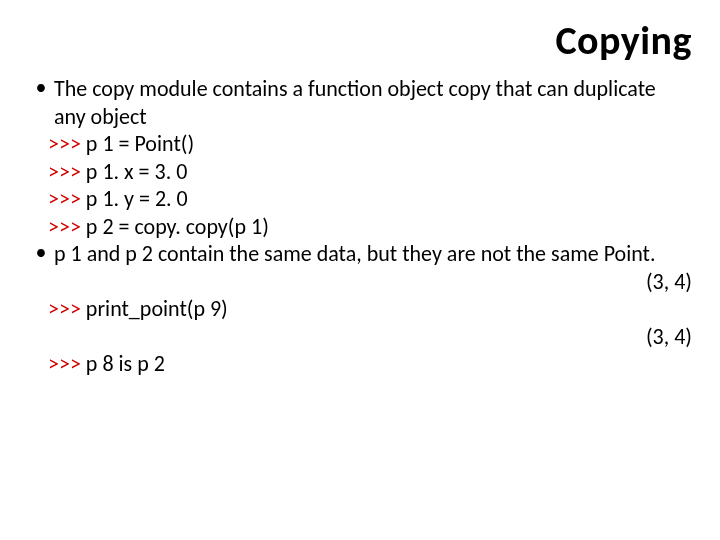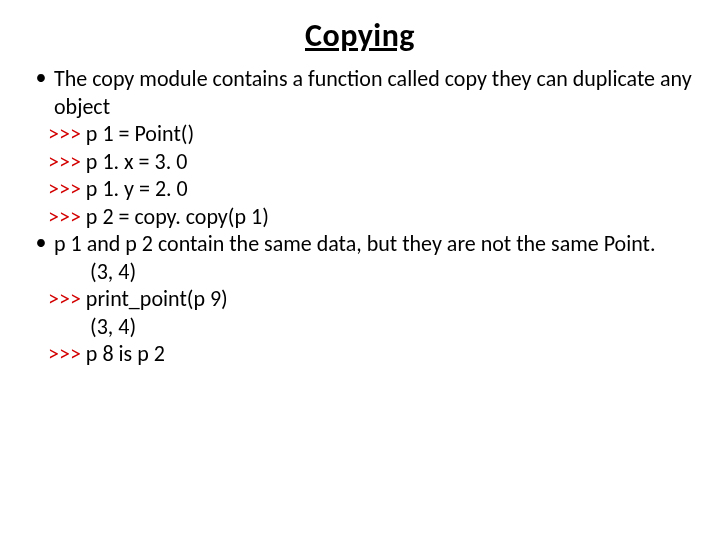--- a/index.html
+++ b/index.html
@@ -13,25 +13,24 @@
     overflow: hidden;
   }
   .slide {
     box-sizing: border-box;
     width: 720px;
     height: 540px;
     padding: 16px 28px 0 28px;
   }
   .title {
     font-weight: 700;
-    font-size: 32px;
-    text-align: center;
+    font-size: 40px;
+    text-align: right;
     margin: 0 0 10px 0;
     letter-spacing: 0.5px;
-    text-decoration: underline;
   }
   .body {
     font-size: 22px;
     line-height: 1.25;
   }
   .row {
     display: flex;
     align-items: flex-start;
   }
   .gutter {
@@ -45,34 +44,34 @@
     line-height: 1.25;
     position: relative;
     top: -1px;
   }
   .content {
     flex: 1 1 auto;
   }
   .code-row .gutter { width: 0; flex: 0 0 0; }
   .code-row .content { padding-left: 0; margin-left: 20px; }
   .code-prompt { color: #d30000; }
-  .indent .content { padding-left: 42px; }
+  .indent .content { padding-left: 42px; text-align: right; }
 </style>
 </head>
 <body>
 
 <div class="slide">
 
   <h1 class="title">Copying</h1>
 
   <div class="body">
 
     <div class="row">
       <div class="gutter"><span class="bullet-dot">•</span></div>
-      <div class="content">The copy module contains a function called copy they can duplicate any object</div>
+      <div class="content">The copy module contains a function object copy that can duplicate any object</div>
     </div>
 
     <div class="row code-row">
       <div class="gutter"></div>
       <div class="content"><span class="code-prompt">&gt;&gt;&gt; </span><span>p 1 = Point()</span></div>
     </div>
 
     <div class="row code-row">
       <div class="gutter"></div>
       <div class="content"><span class="code-prompt">&gt;&gt;&gt; </span><span>p 1. x = 3. 0</span></div>

